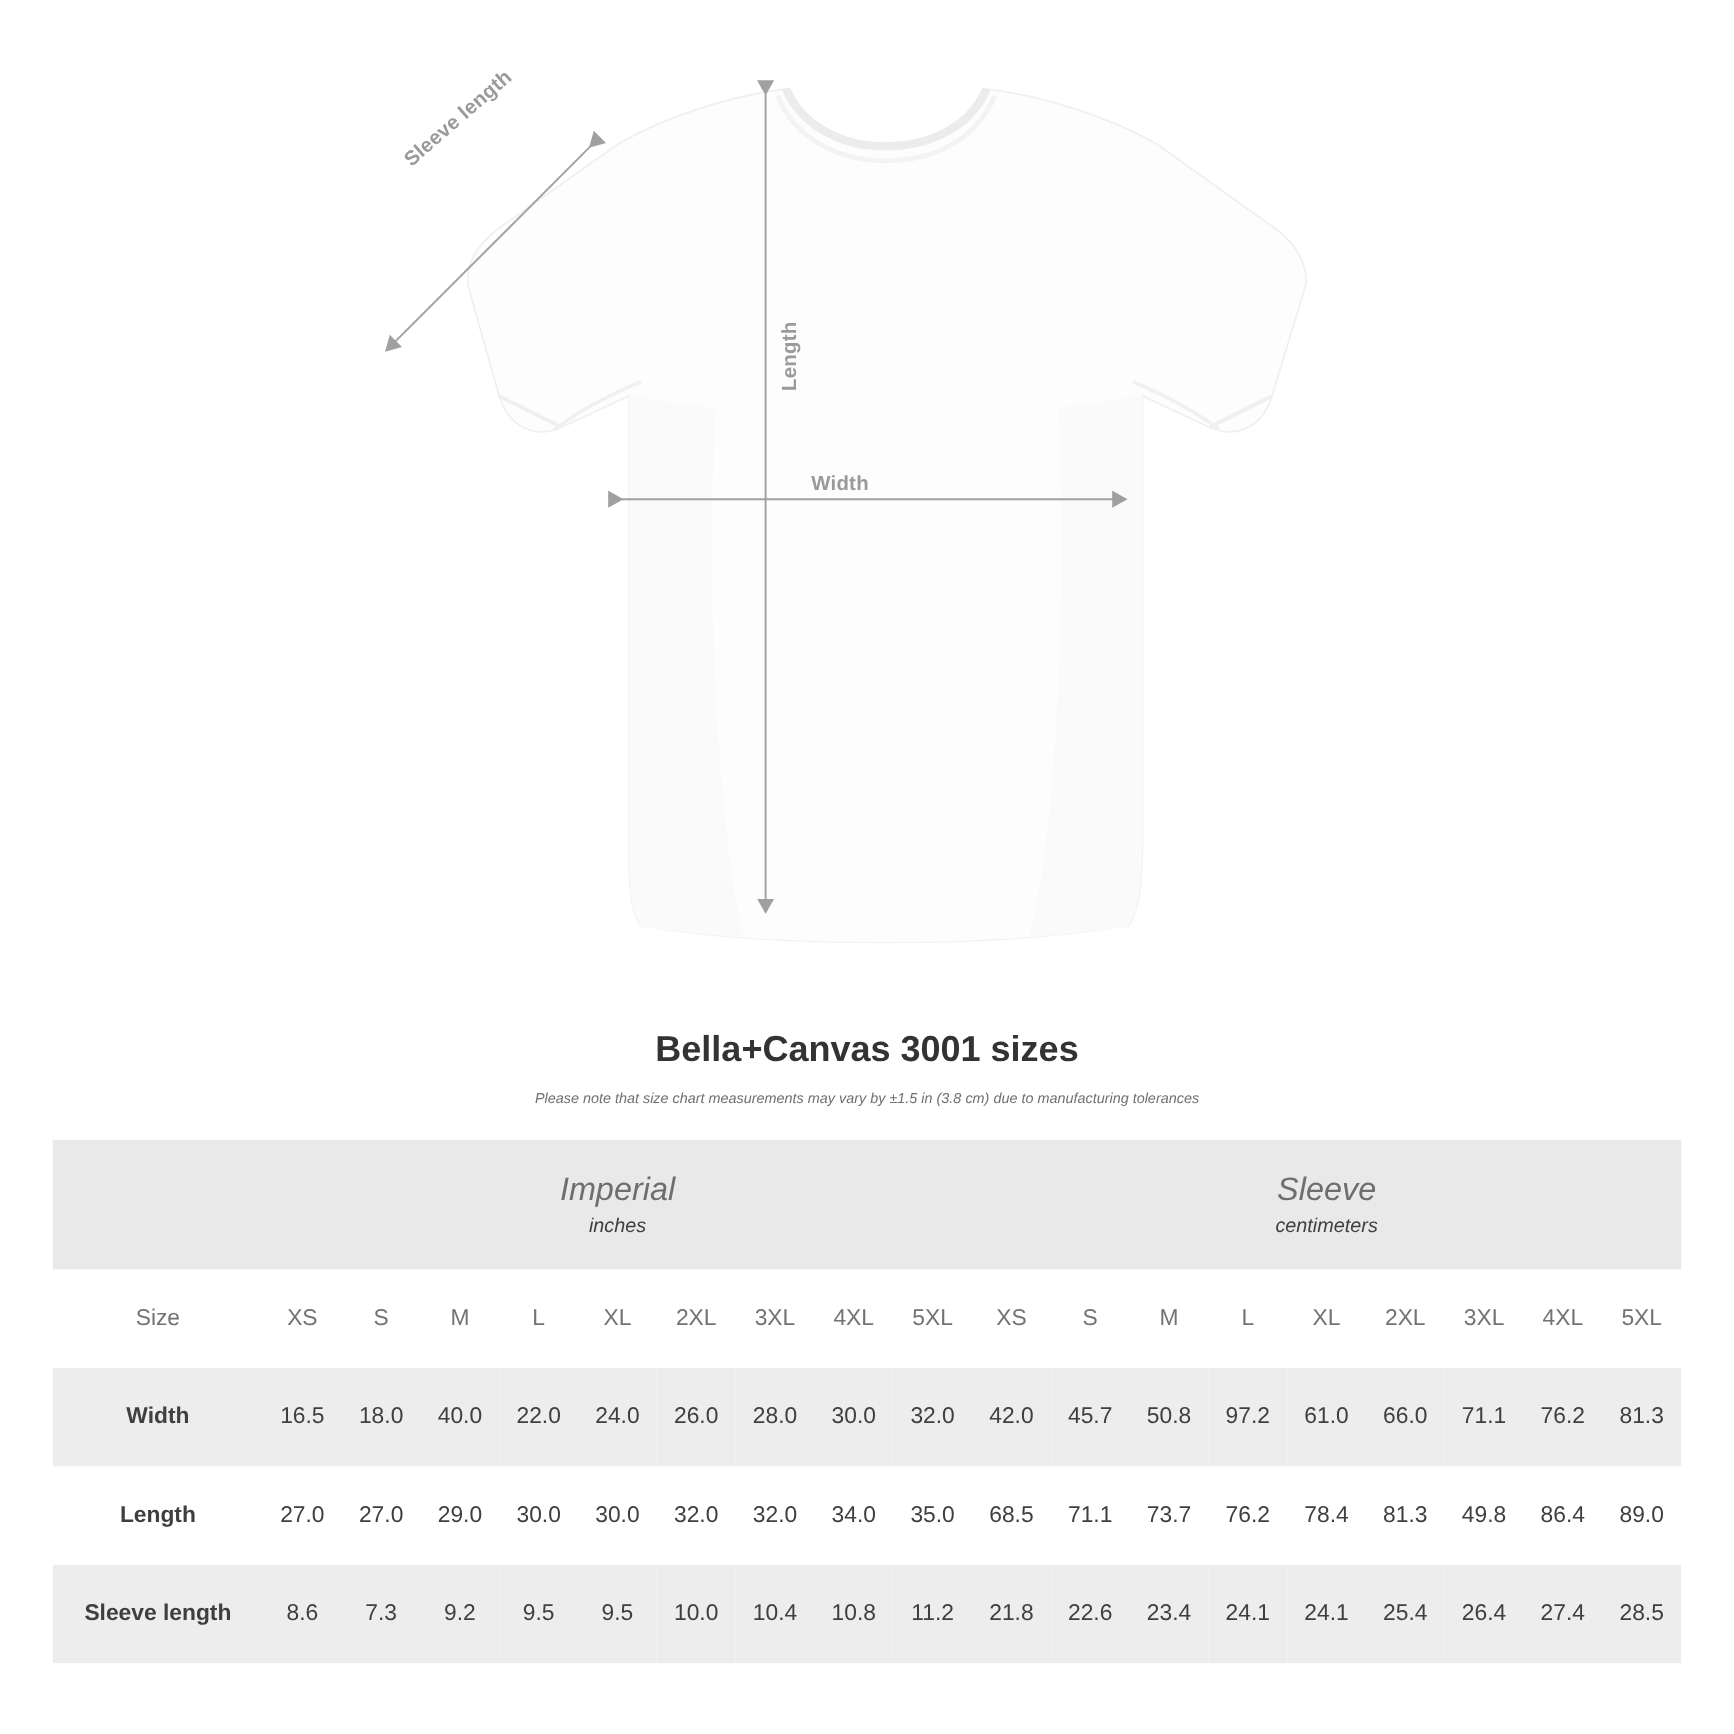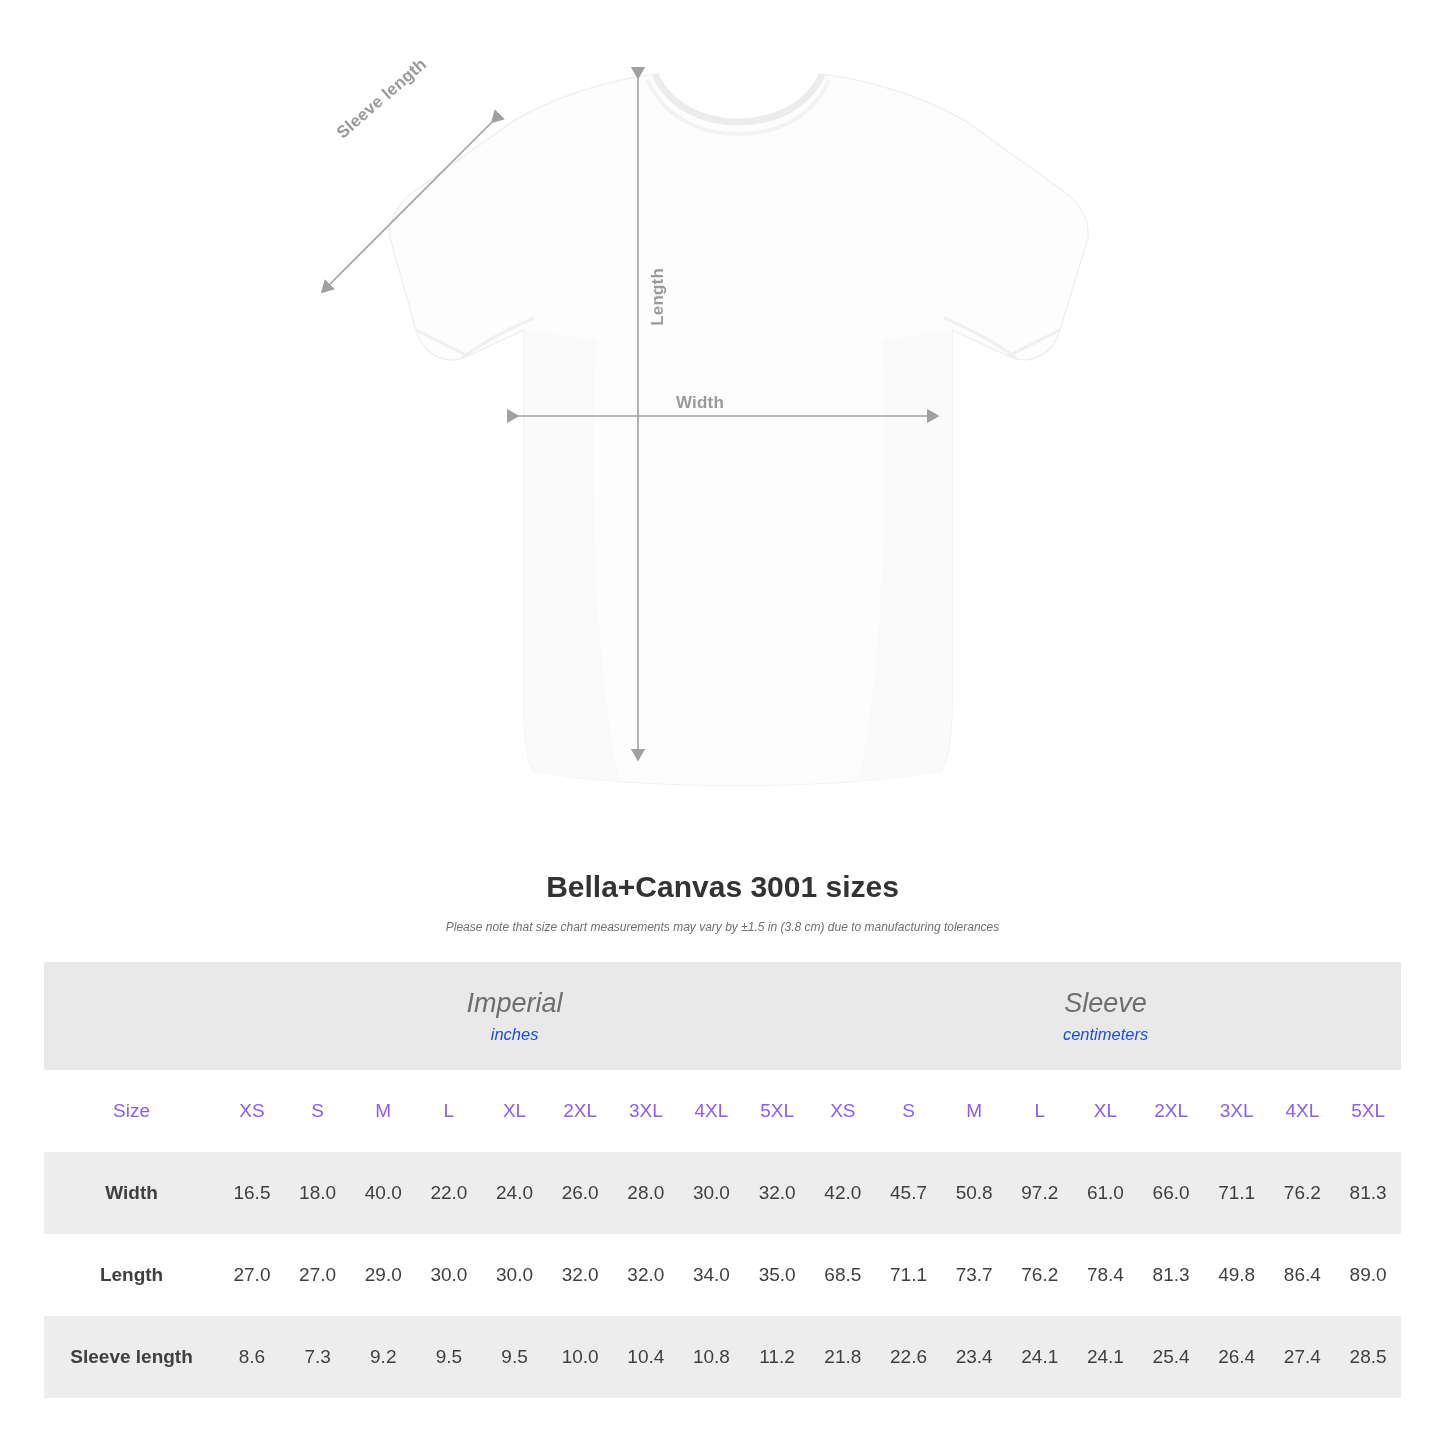--- a/index.html
+++ b/index.html
@@ -53,21 +53,21 @@
   .dim-label.sleeve {
     left: 333px;
     top: 128px;
     transform: rotate(-41deg);
     transform-origin: left top;
   }
 
   
   .title-block {
     text-align: center;
-    margin-top: 40px;
+    margin-top: 28px;
   }
   .chart-title {
     font-size: 30px;
     font-weight: bold;
     color: #333333;
     margin: 0;
   }
   .chart-note {
     margin-top: 16px;
     font-size: 12px;
@@ -98,28 +98,28 @@
   }
   .unit-head .unit-name {
     font-size: 27px;
     font-style: italic;
     font-weight: normal;
     color: #6e6e6e;
   }
   .unit-head .unit-sub {
     font-size: 16.5px;
     font-style: italic;
-    color: #1d4ed8;
+    color: #404040;
     margin-top: 6px;
   }
   .hdr-row td {
     height: 82px;
     font-size: 19px;
     font-weight: bold;
-    color: #8b5cf6;
+    color: #737373;
     background: #ffffff;
   }
   .hdr-row td.rowlabel-head {
     font-size: 19px;
   }
   .data-row td {
     height: 82px;
     font-size: 19px;
     color: #3f3f3f;
   }

